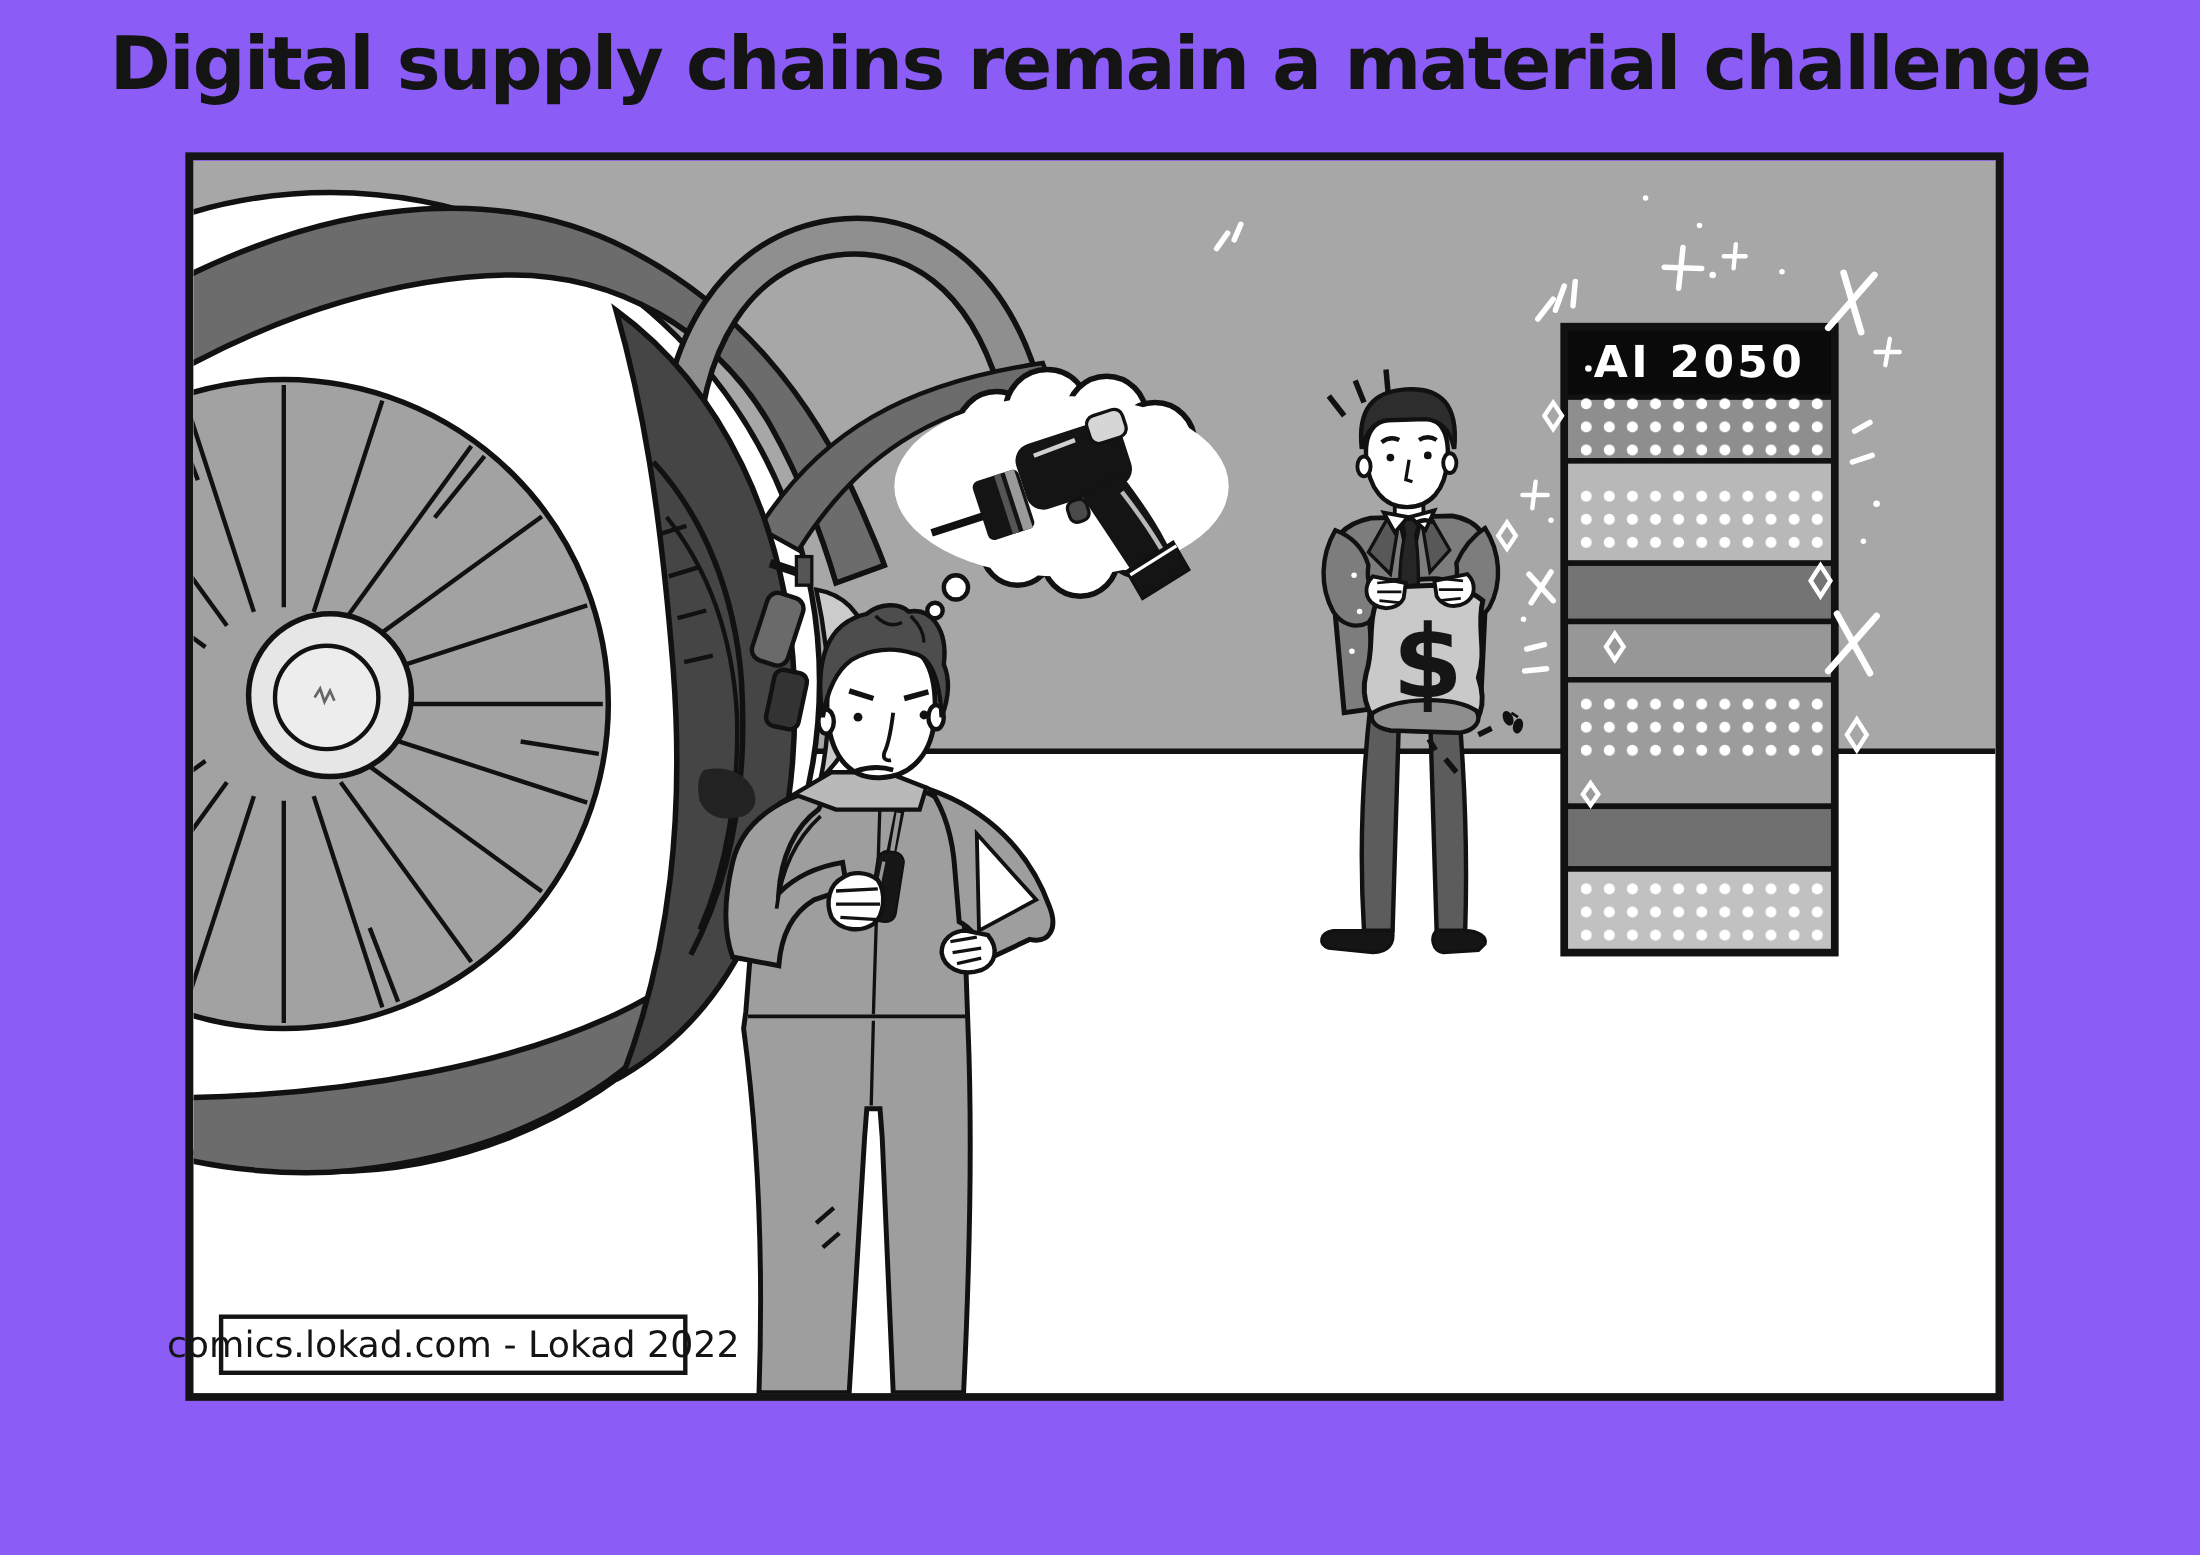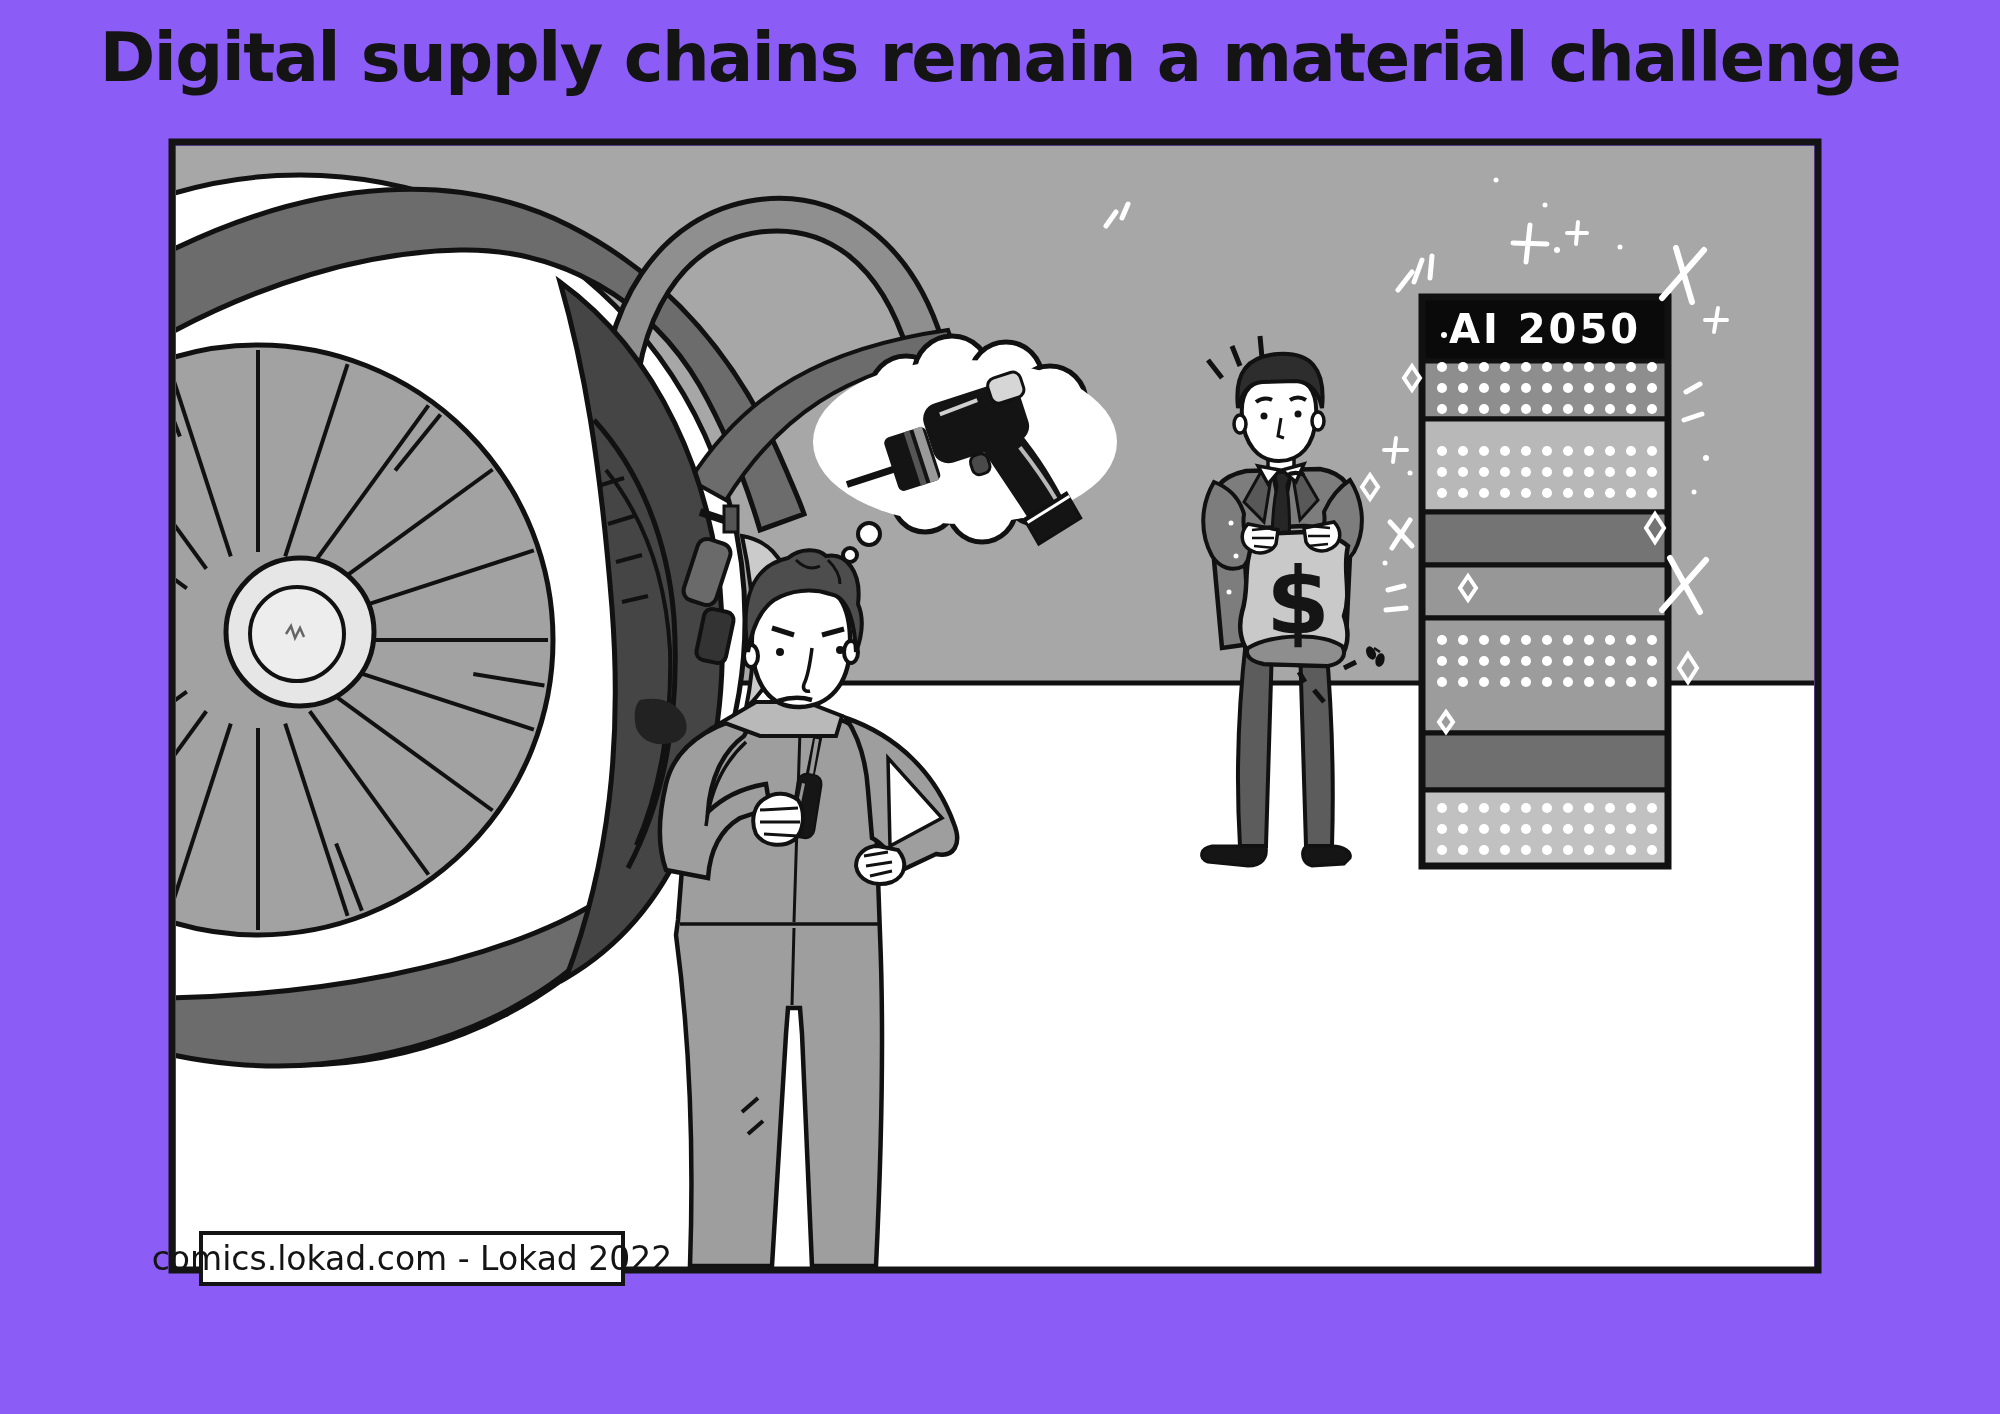--- a/index.html
+++ b/index.html
@@ -2,21 +2,21 @@
 <html style="--wall: #a7a7a7; --floor: #ffffff; --ink: #111111; --cowl_dark: #6c6c6c; --nacelle_interior: #454545; --fan_disc: #a2a2a2; --engine_ring: #ffffff; --coverall: #9e9e9e; --suit: #7d7d7d; --trousers: #5c5c5c; --money_bag: #c9c9c9; --rack_header: #0a0a0a; --sparkle: #ffffff;"><head>
 <meta charset="utf-8">
 <style>
   html,body{margin:0;padding:0;background:#ffffff;}
   .stage{position:relative;width:2000px;height:1414px;background:#8b5cf6;overflow:hidden;
          font-family:"DejaVu Sans","Liberation Sans",sans-serif;}
   .title{position:absolute;left:0;top:6px;width:2000px;height:104px;line-height:104px;
          text-align:center;font-size:67px;font-weight:600;letter-spacing:-1.5px;color:#141414;
          white-space:nowrap;}
   .panel-svg{position:absolute;left:0;top:0;}
-  .caption-box{position:absolute;left:199px;top:1231px;width:426px;height:55px;
+  .caption-box{position:absolute;left:199px;top:1195px;width:426px;height:55px;
          background:#fff;border:4px solid #141414;box-sizing:border-box;
          display:flex;align-items:center;justify-content:center;
          font-size:33px;font-weight:500;color:#141414;white-space:nowrap;}
   text{font-family:"DejaVu Sans","Liberation Sans",sans-serif;}
 </style>
 </head>
 <body>
 
 <div class="stage">
 

